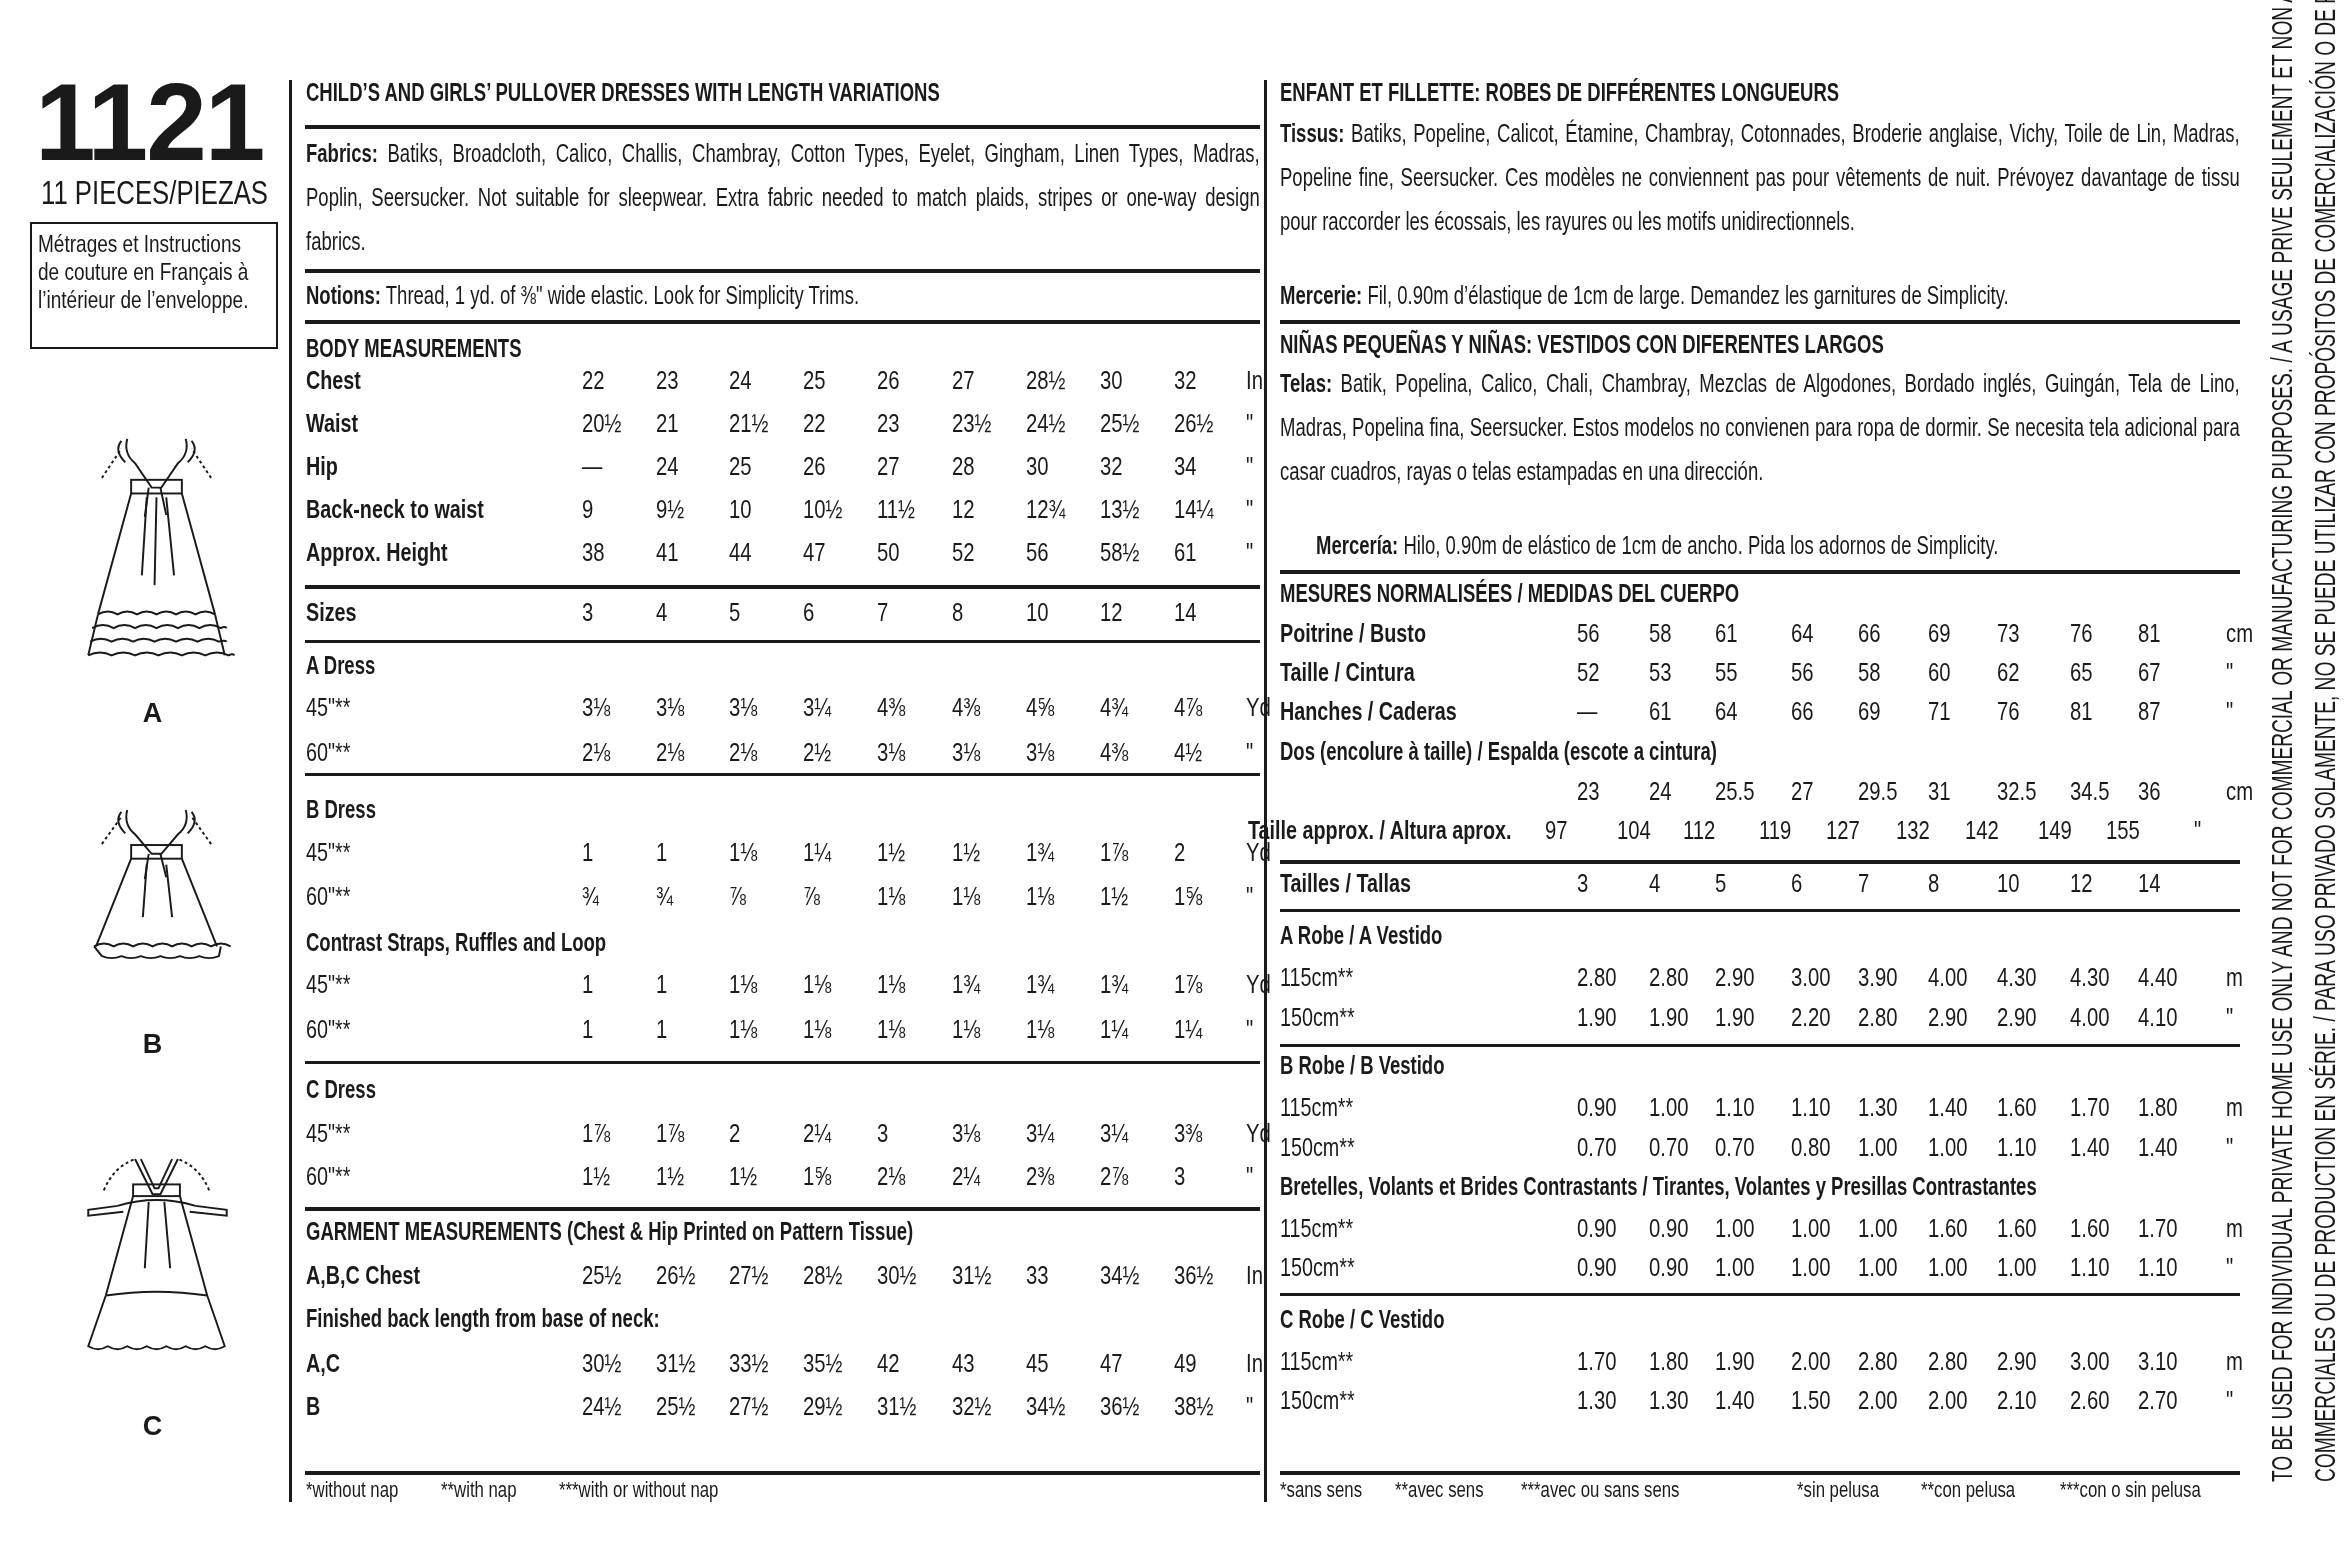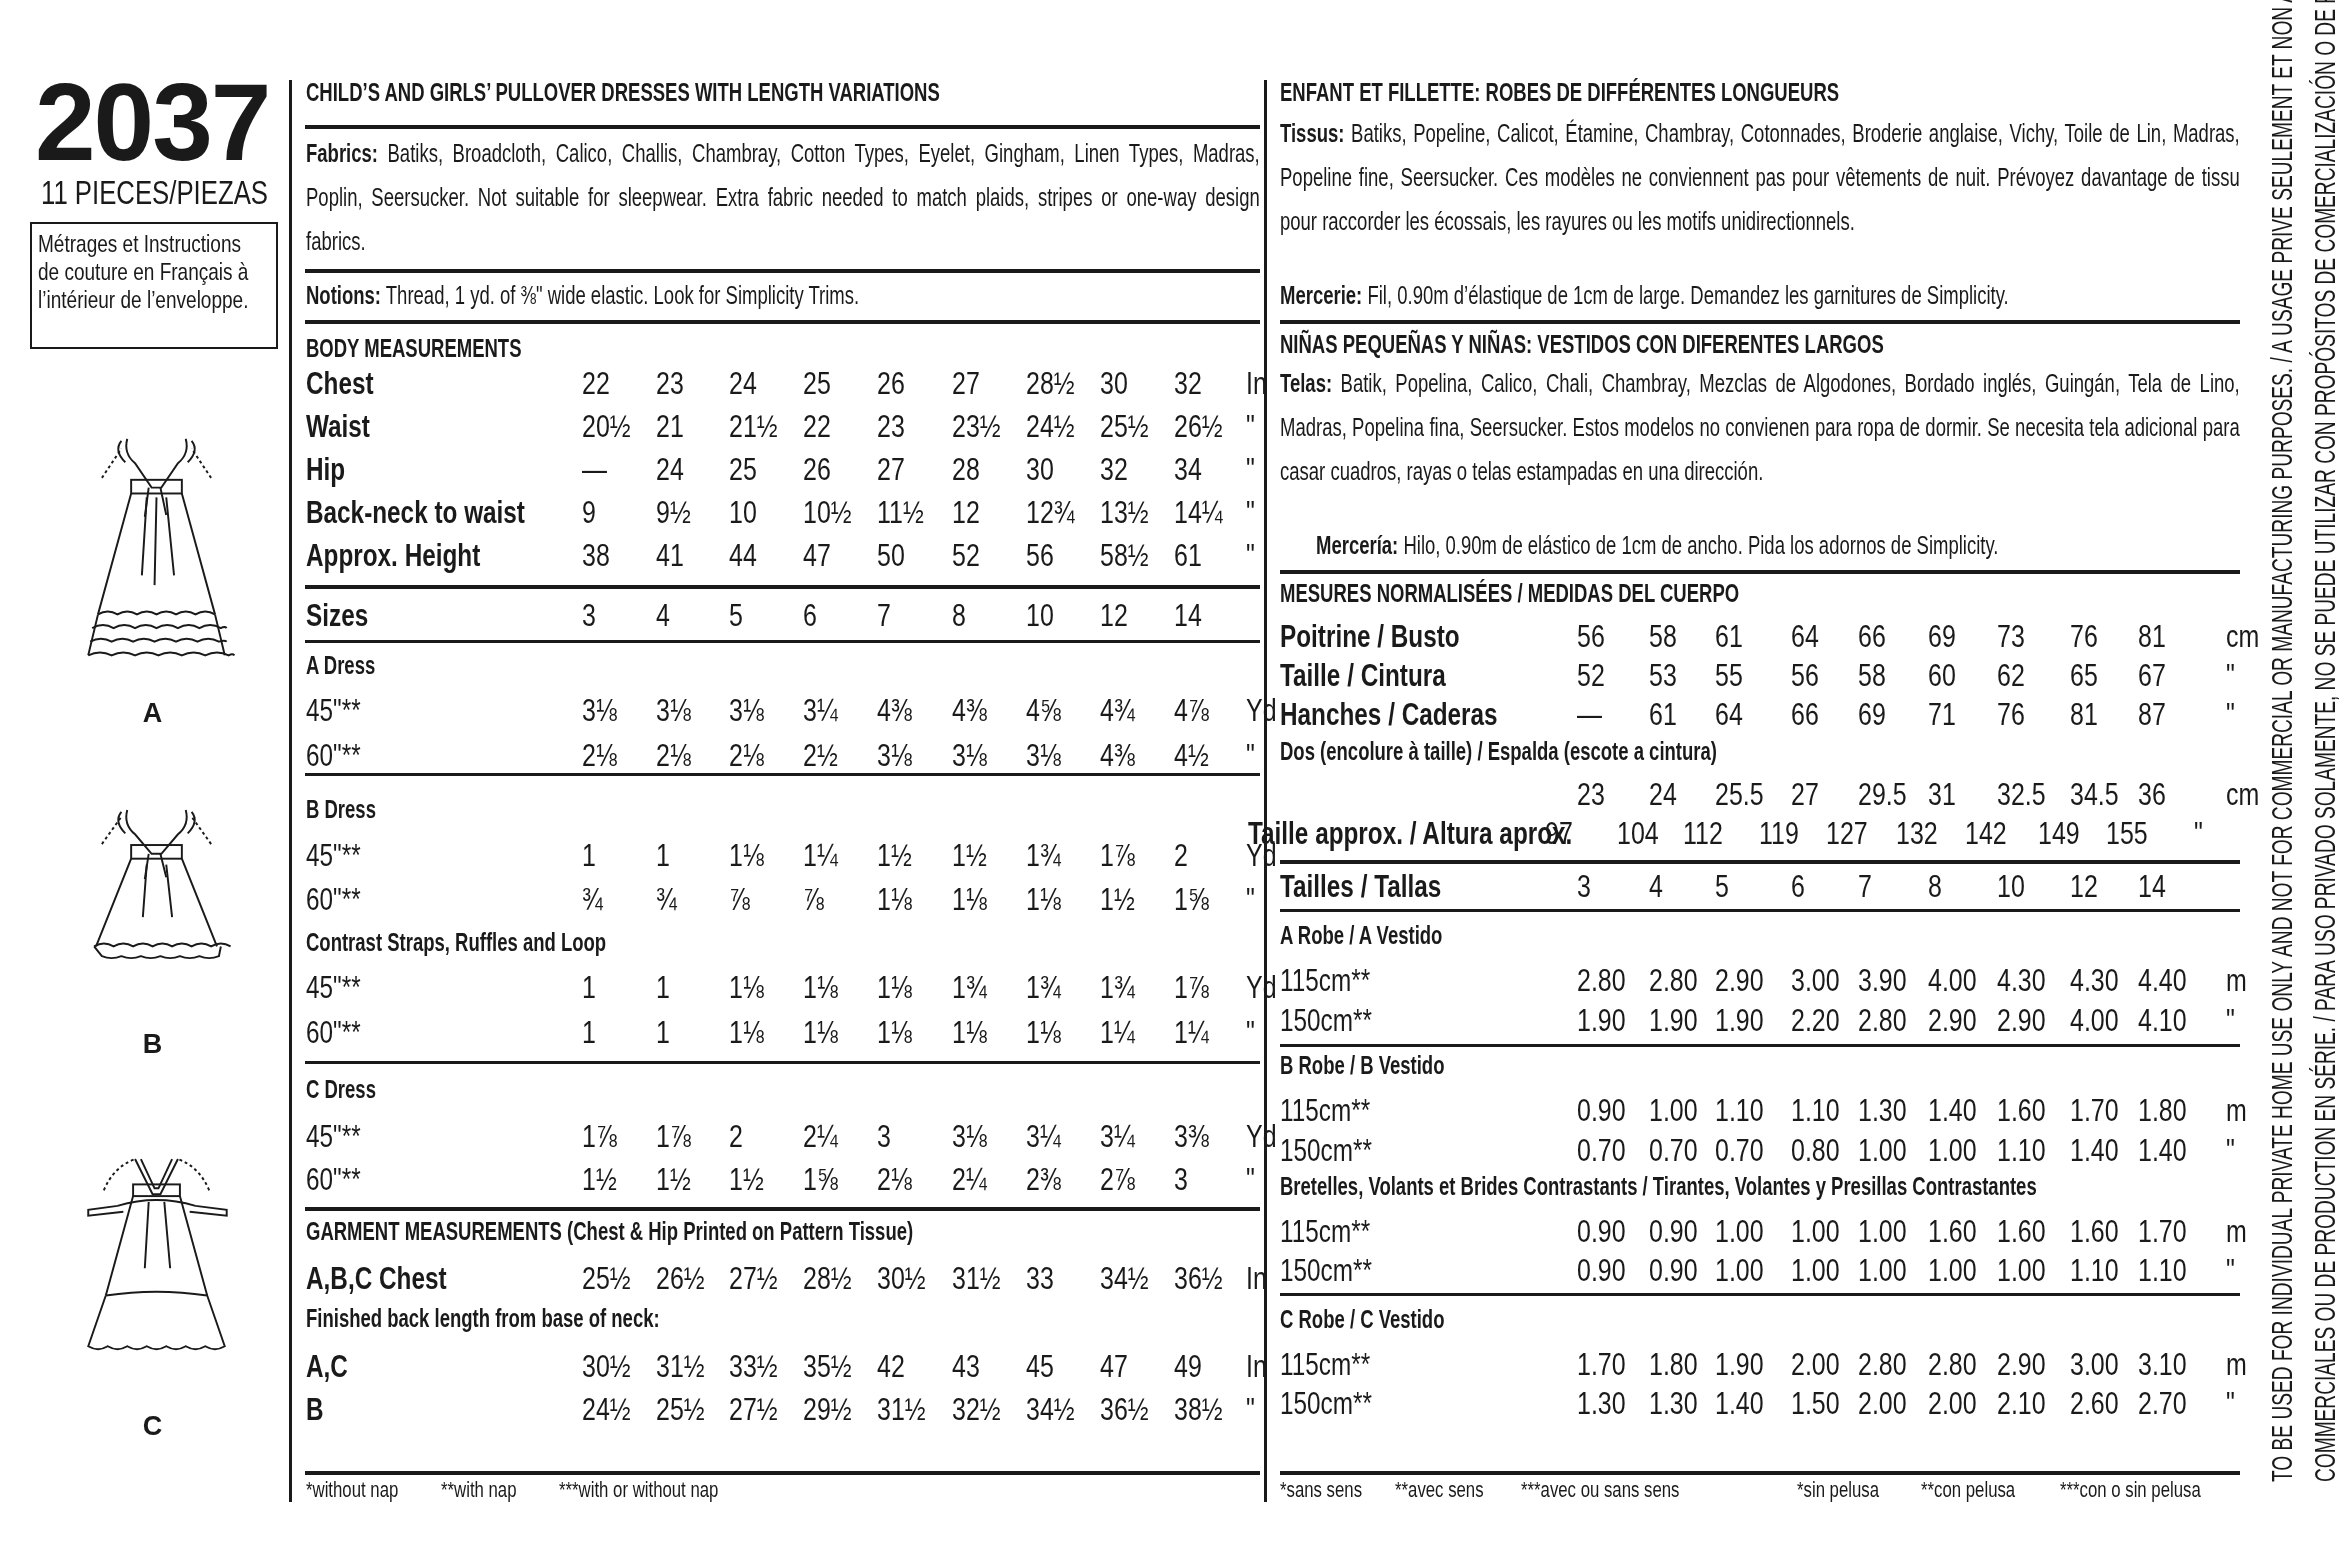--- a/index.html
+++ b/index.html
@@ -15,32 +15,32 @@
   .hline { position:absolute; background:#1a1a1a; height:3.9px; }
   .hline.thin { height:2.9px; }
   .view-label { position:absolute; font-size:27px; font-weight:bold; font-family:"Liberation Sans", sans-serif; width:39px; text-align:center; }
   svg.dress { position:absolute; }
   svg.dress * { fill:none; stroke:#1a1a1a; stroke-width:2; }
   
   .h { font-weight:bold; font-size:25px; white-space:nowrap; font-family:"Liberation Sans", sans-serif; transform:scaleX(0.74); transform-origin:left top; position:absolute; }
   .para { position:absolute; font-size:25px; line-height:44px; font-family:"Liberation Sans", sans-serif; text-align:justify; }
   .para .in { display:block; transform:scaleX(0.74); transform-origin:left top; width:135.1%; }
   .para b { font-weight:bold; }
-  .row { position:absolute; height:39px; font-size:32px; font-family:"Liberation Sans", sans-serif; white-space:nowrap; }
+  .row { position:absolute; height:39px; font-size:26px; font-family:"Liberation Sans", sans-serif; white-space:nowrap; }
   .row .lbl { position:absolute; left:0; top:0; transform:scaleX(0.76); transform-origin:left top; }
   .row .lbl.b { font-weight:bold; }
   .row .c { position:absolute; top:0; transform:scaleX(0.78); transform-origin:left top; }
   .foot { position:absolute; font-size:21.5px; white-space:nowrap; font-family:"Liberation Sans", sans-serif; transform:scaleX(0.78); transform-origin:left top; }
   #vert { position:absolute; left:2261px; top:1482px; width:1443px; transform:rotate(-90deg); transform-origin:left top; font-family:"Liberation Sans", sans-serif; }
   #vert div { font-size:29px; line-height:43px; white-space:nowrap; transform:scaleX(0.66); transform-origin:left top; }
 </style>
 </head>
 <body>
 
-<div class="abs" id="num">2037</div>
+<div class="abs" id="num">1121</div>
 <div class="abs" id="pieces">11 PIECES/PIEZAS</div>
 <div class="abs" id="frbox">
   <div>Métrages et Instructions</div>
   <div>de couture en Français à</div>
   <div>l’intérieur de l’enveloppe.</div>
 </div>
 
 <svg class="dress" style="left:59px;top:429px;" width="195" height="244" viewBox="0 0 200 250">
   <path d="M70 10 Q66 25 78 35 L95 60 L105 60 L122 35 Q134 25 130 10"></path>
   <path d="M64 12 q-8 10 4 22 M136 12 q8 10 -4 22"></path>

